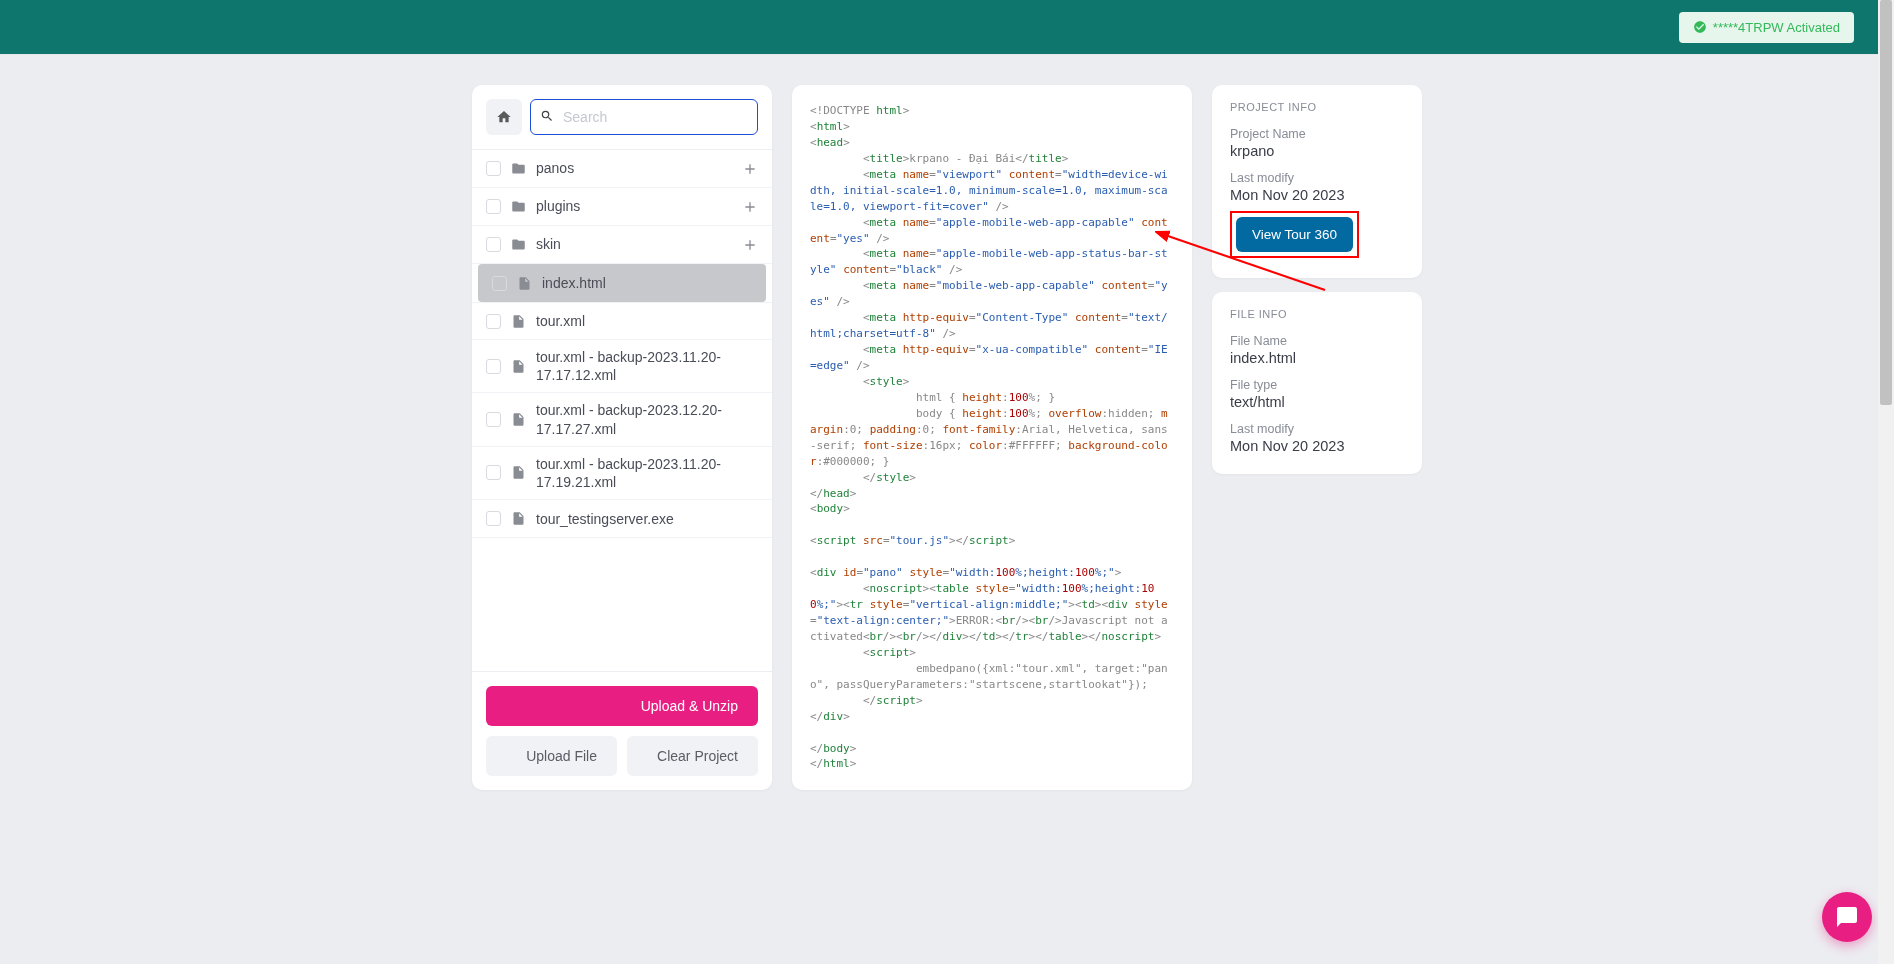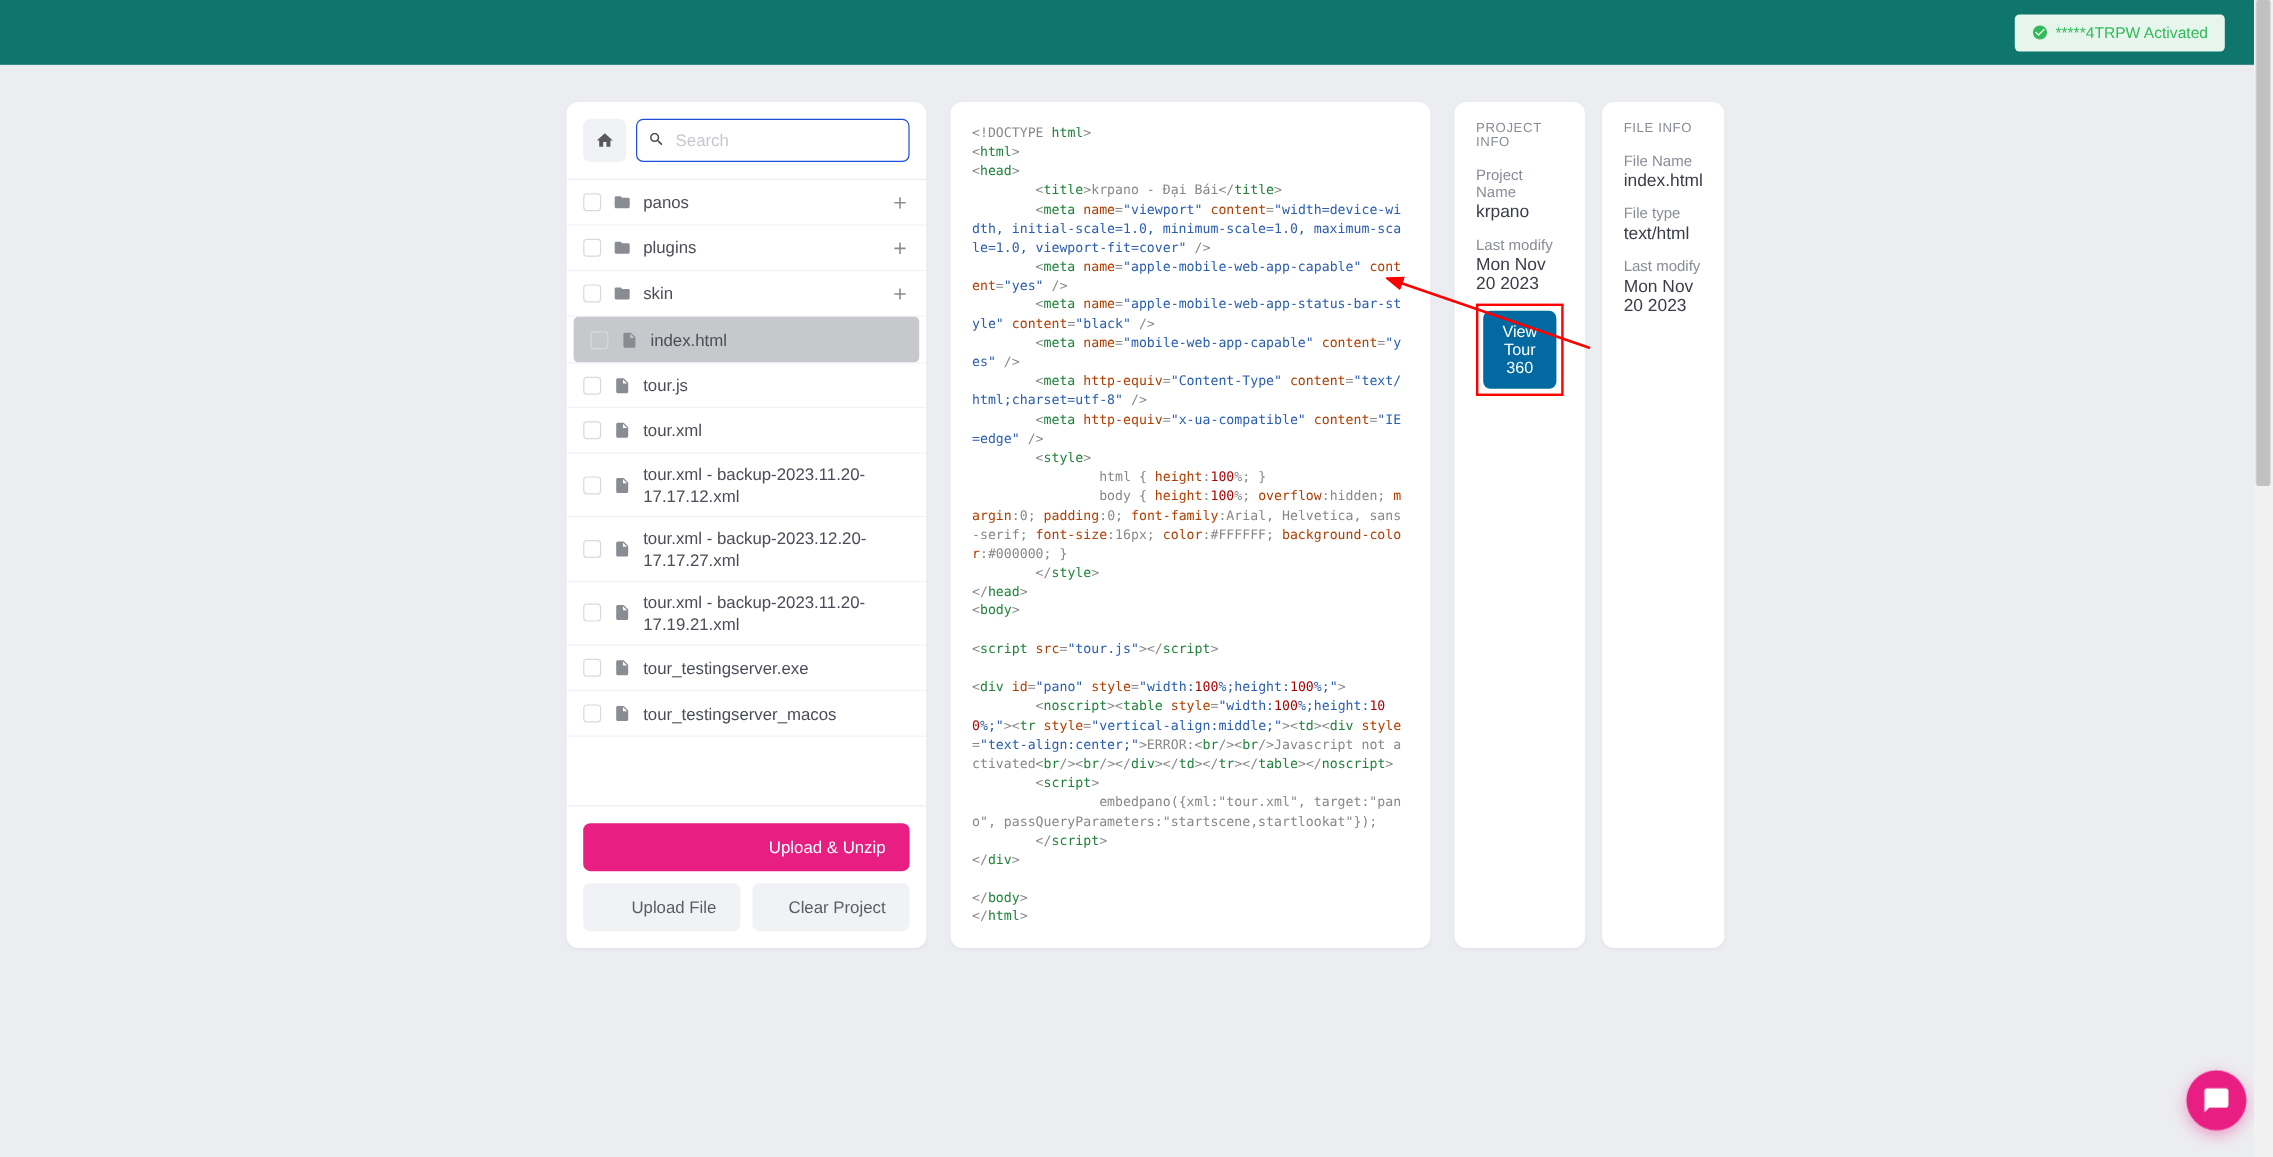--- a/index.html
+++ b/index.html
@@ -29,21 +29,21 @@
 .btn { border: none; border-radius: 6px; font-size: 14px; font-weight: 500; cursor: pointer; padding: 12px 20px; text-align: right; }
 .btn-pink { background: #e91e82; color: #fff; width: 100%; }
 .btn-row { display: flex; gap: 10px; margin-top: 10px; }
 .btn-gray { background: #f1f2f5; color: #5a5c66; flex: 1; }
 .code-card { width: 400px; padding: 18px 18px; }
 .code-block { font-family: Consolas, Monaco, monospace; font-size: 11px; line-height: 1.45; white-space: pre-wrap; word-break: break-all; color: #888; }
 .code-block .tag { color: #20823a; }
 .code-block .attr { color: #b03e00; }
 .code-block .val { color: #2a5db0; }
 .code-block .num { color: #a00; }
-.side-col { width: 210px; display: flex; flex-direction: row; gap: 14px; }
+.side-col { width: 210px; display: flex; flex-direction: column; gap: 14px; }
 .info-card { background: #fff; border-radius: 10px; padding: 16px 18px 20px; box-shadow: 0 1px 3px rgba(0,0,0,0.04); }
 .info-title { font-size: 11px; color: #888c96; letter-spacing: 0.5px; text-transform: uppercase; margin-bottom: 14px; }
 .info-label { font-size: 12.5px; color: #888c96; margin-bottom: 2px; }
 .info-value { font-size: 14.5px; color: #3a3d47; margin-bottom: 12px; }
 .view-btn { background: #0369a1; color: #fff; border: none; border-radius: 6px; padding: 10px 16px; font-size: 13.5px; font-weight: 500; cursor: pointer; }
 .red-box { border: 2.5px solid #ff0000; padding: 4px; display: inline-block; margin-top: 4px; }
 .chat-bubble { position: fixed; right: 22px; bottom: 22px; width: 50px; height: 50px; background: #e91e82; border-radius: 50%; display: flex; align-items: center; justify-content: center; cursor: pointer; box-shadow: 0 4px 12px rgba(233,30,130,0.4); }
 .chat-bubble svg { width: 24px; height: 24px; fill: #fff; }
 .scrollbar-track { position: fixed; right: 0; top: 0; width: 16px; height: 100vh; background: #f1f1f1; }
 .scrollbar-thumb { position: absolute; right: 2px; top: 0; width: 12px; height: 42%; background: #c1c1c1; border-radius: 2px; }
@@ -115,27 +115,20 @@
         <svg class="row-icon" viewBox="0 0 24 24">
             <path d="M14 2H6c-1.1 0-2 .9-2 2v16c0 1.1.9 2 2 2h12c1.1 0 2-.9 2-2V8l-6-6zm-1 7V3.5L18.5 9H13z"></path>
           </svg>
         <span class="row-label">index.html</span>
       </div>
       <div class="tree-row">
         <span class="checkbox"></span>
         <svg class="row-icon" viewBox="0 0 24 24">
             <path d="M14 2H6c-1.1 0-2 .9-2 2v16c0 1.1.9 2 2 2h12c1.1 0 2-.9 2-2V8l-6-6zm-1 7V3.5L18.5 9H13z"></path>
           </svg>
-        <span class="row-label">tour.js</span>
-      </div>
-      <div class="tree-row">
-        <span class="checkbox"></span>
-        <svg class="row-icon" viewBox="0 0 24 24">
-            <path d="M14 2H6c-1.1 0-2 .9-2 2v16c0 1.1.9 2 2 2h12c1.1 0 2-.9 2-2V8l-6-6zm-1 7V3.5L18.5 9H13z"></path>
-          </svg>
         <span class="row-label">tour.xml</span>
       </div>
       <div class="tree-row">
         <span class="checkbox"></span>
         <svg class="row-icon" viewBox="0 0 24 24">
             <path d="M14 2H6c-1.1 0-2 .9-2 2v16c0 1.1.9 2 2 2h12c1.1 0 2-.9 2-2V8l-6-6zm-1 7V3.5L18.5 9H13z"></path>
           </svg>
         <span class="row-label">tour.xml - backup-2023.11.20-17.17.12.xml</span>
       </div>
       <div class="tree-row">
@@ -151,27 +144,20 @@
             <path d="M14 2H6c-1.1 0-2 .9-2 2v16c0 1.1.9 2 2 2h12c1.1 0 2-.9 2-2V8l-6-6zm-1 7V3.5L18.5 9H13z"></path>
           </svg>
         <span class="row-label">tour.xml - backup-2023.11.20-17.19.21.xml</span>
       </div>
       <div class="tree-row">
         <span class="checkbox"></span>
         <svg class="row-icon" viewBox="0 0 24 24">
             <path d="M14 2H6c-1.1 0-2 .9-2 2v16c0 1.1.9 2 2 2h12c1.1 0 2-.9 2-2V8l-6-6zm-1 7V3.5L18.5 9H13z"></path>
           </svg>
         <span class="row-label">tour_testingserver.exe</span>
-      </div>
-      <div class="tree-row">
-        <span class="checkbox"></span>
-        <svg class="row-icon" viewBox="0 0 24 24">
-            <path d="M14 2H6c-1.1 0-2 .9-2 2v16c0 1.1.9 2 2 2h12c1.1 0 2-.9 2-2V8l-6-6zm-1 7V3.5L18.5 9H13z"></path>
-          </svg>
-        <span class="row-label">tour_testingserver_macos</span>
       </div>
     </div>
 
     <div style="flex:1"></div>
 
     <div class="actions-area">
       <button class="btn btn-pink">Upload &amp; Unzip</button>
       <div class="btn-row">
         <button class="btn btn-gray">Upload File</button>
         <button class="btn btn-gray">Clear Project</button>

